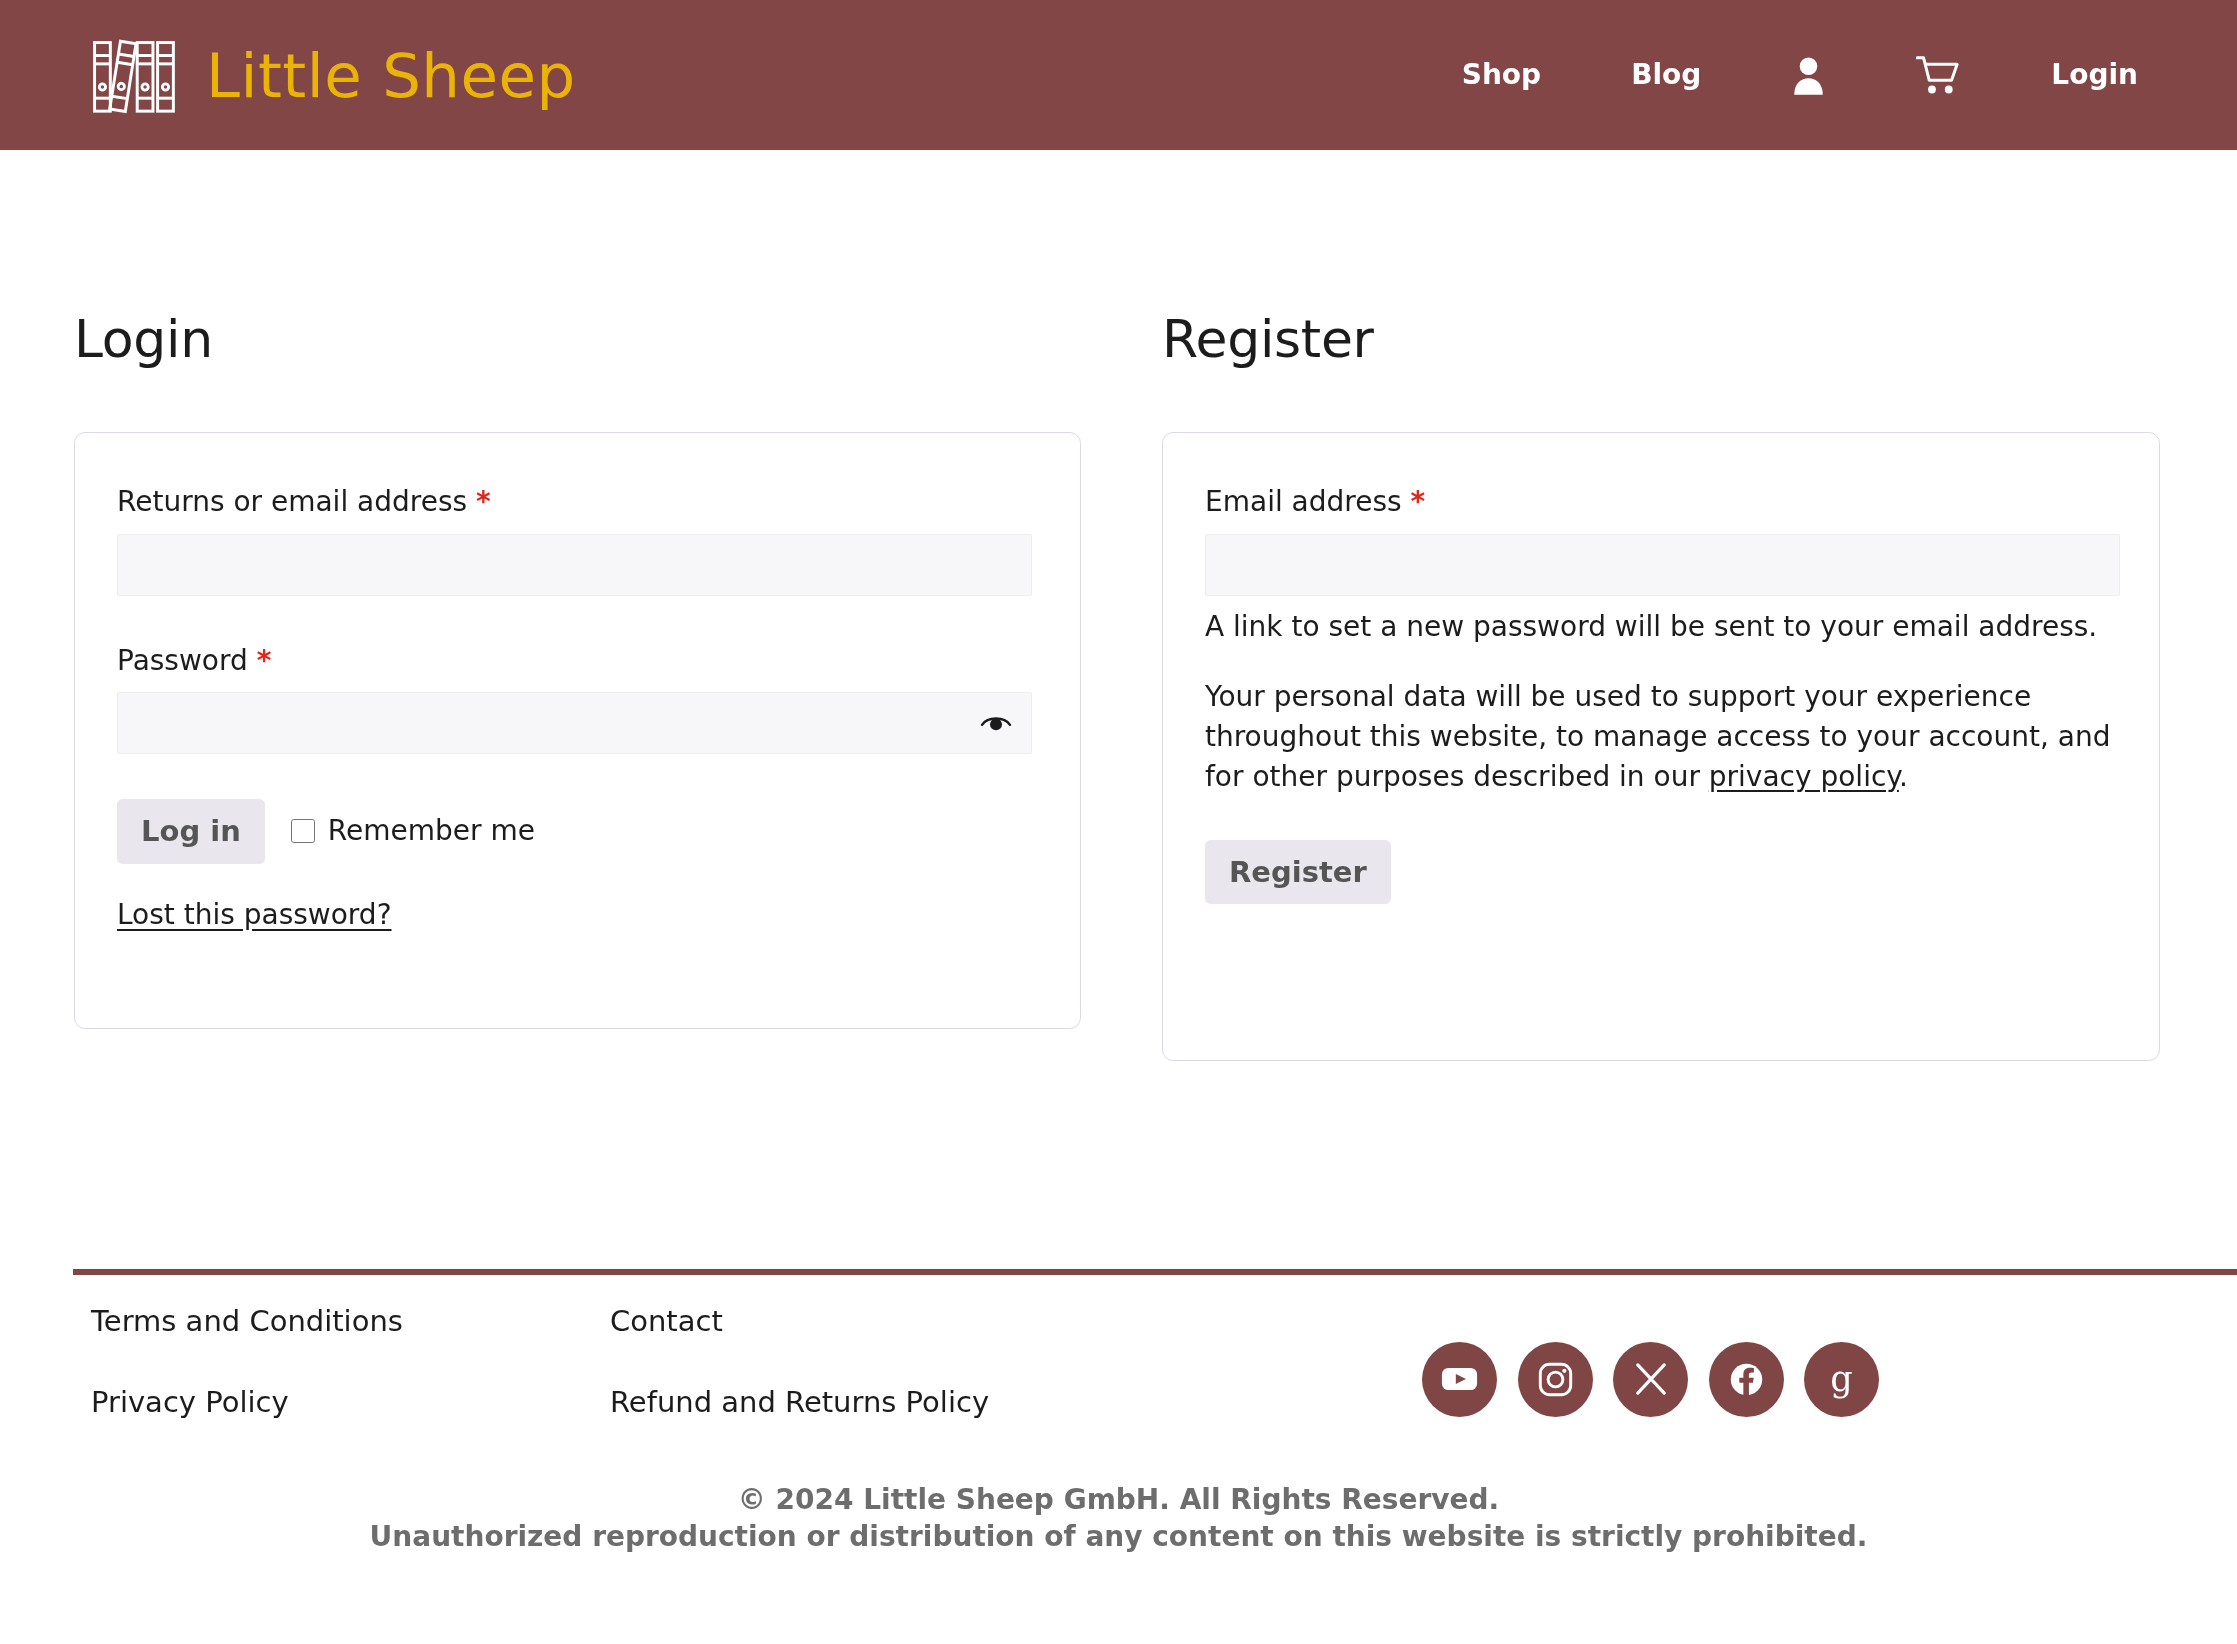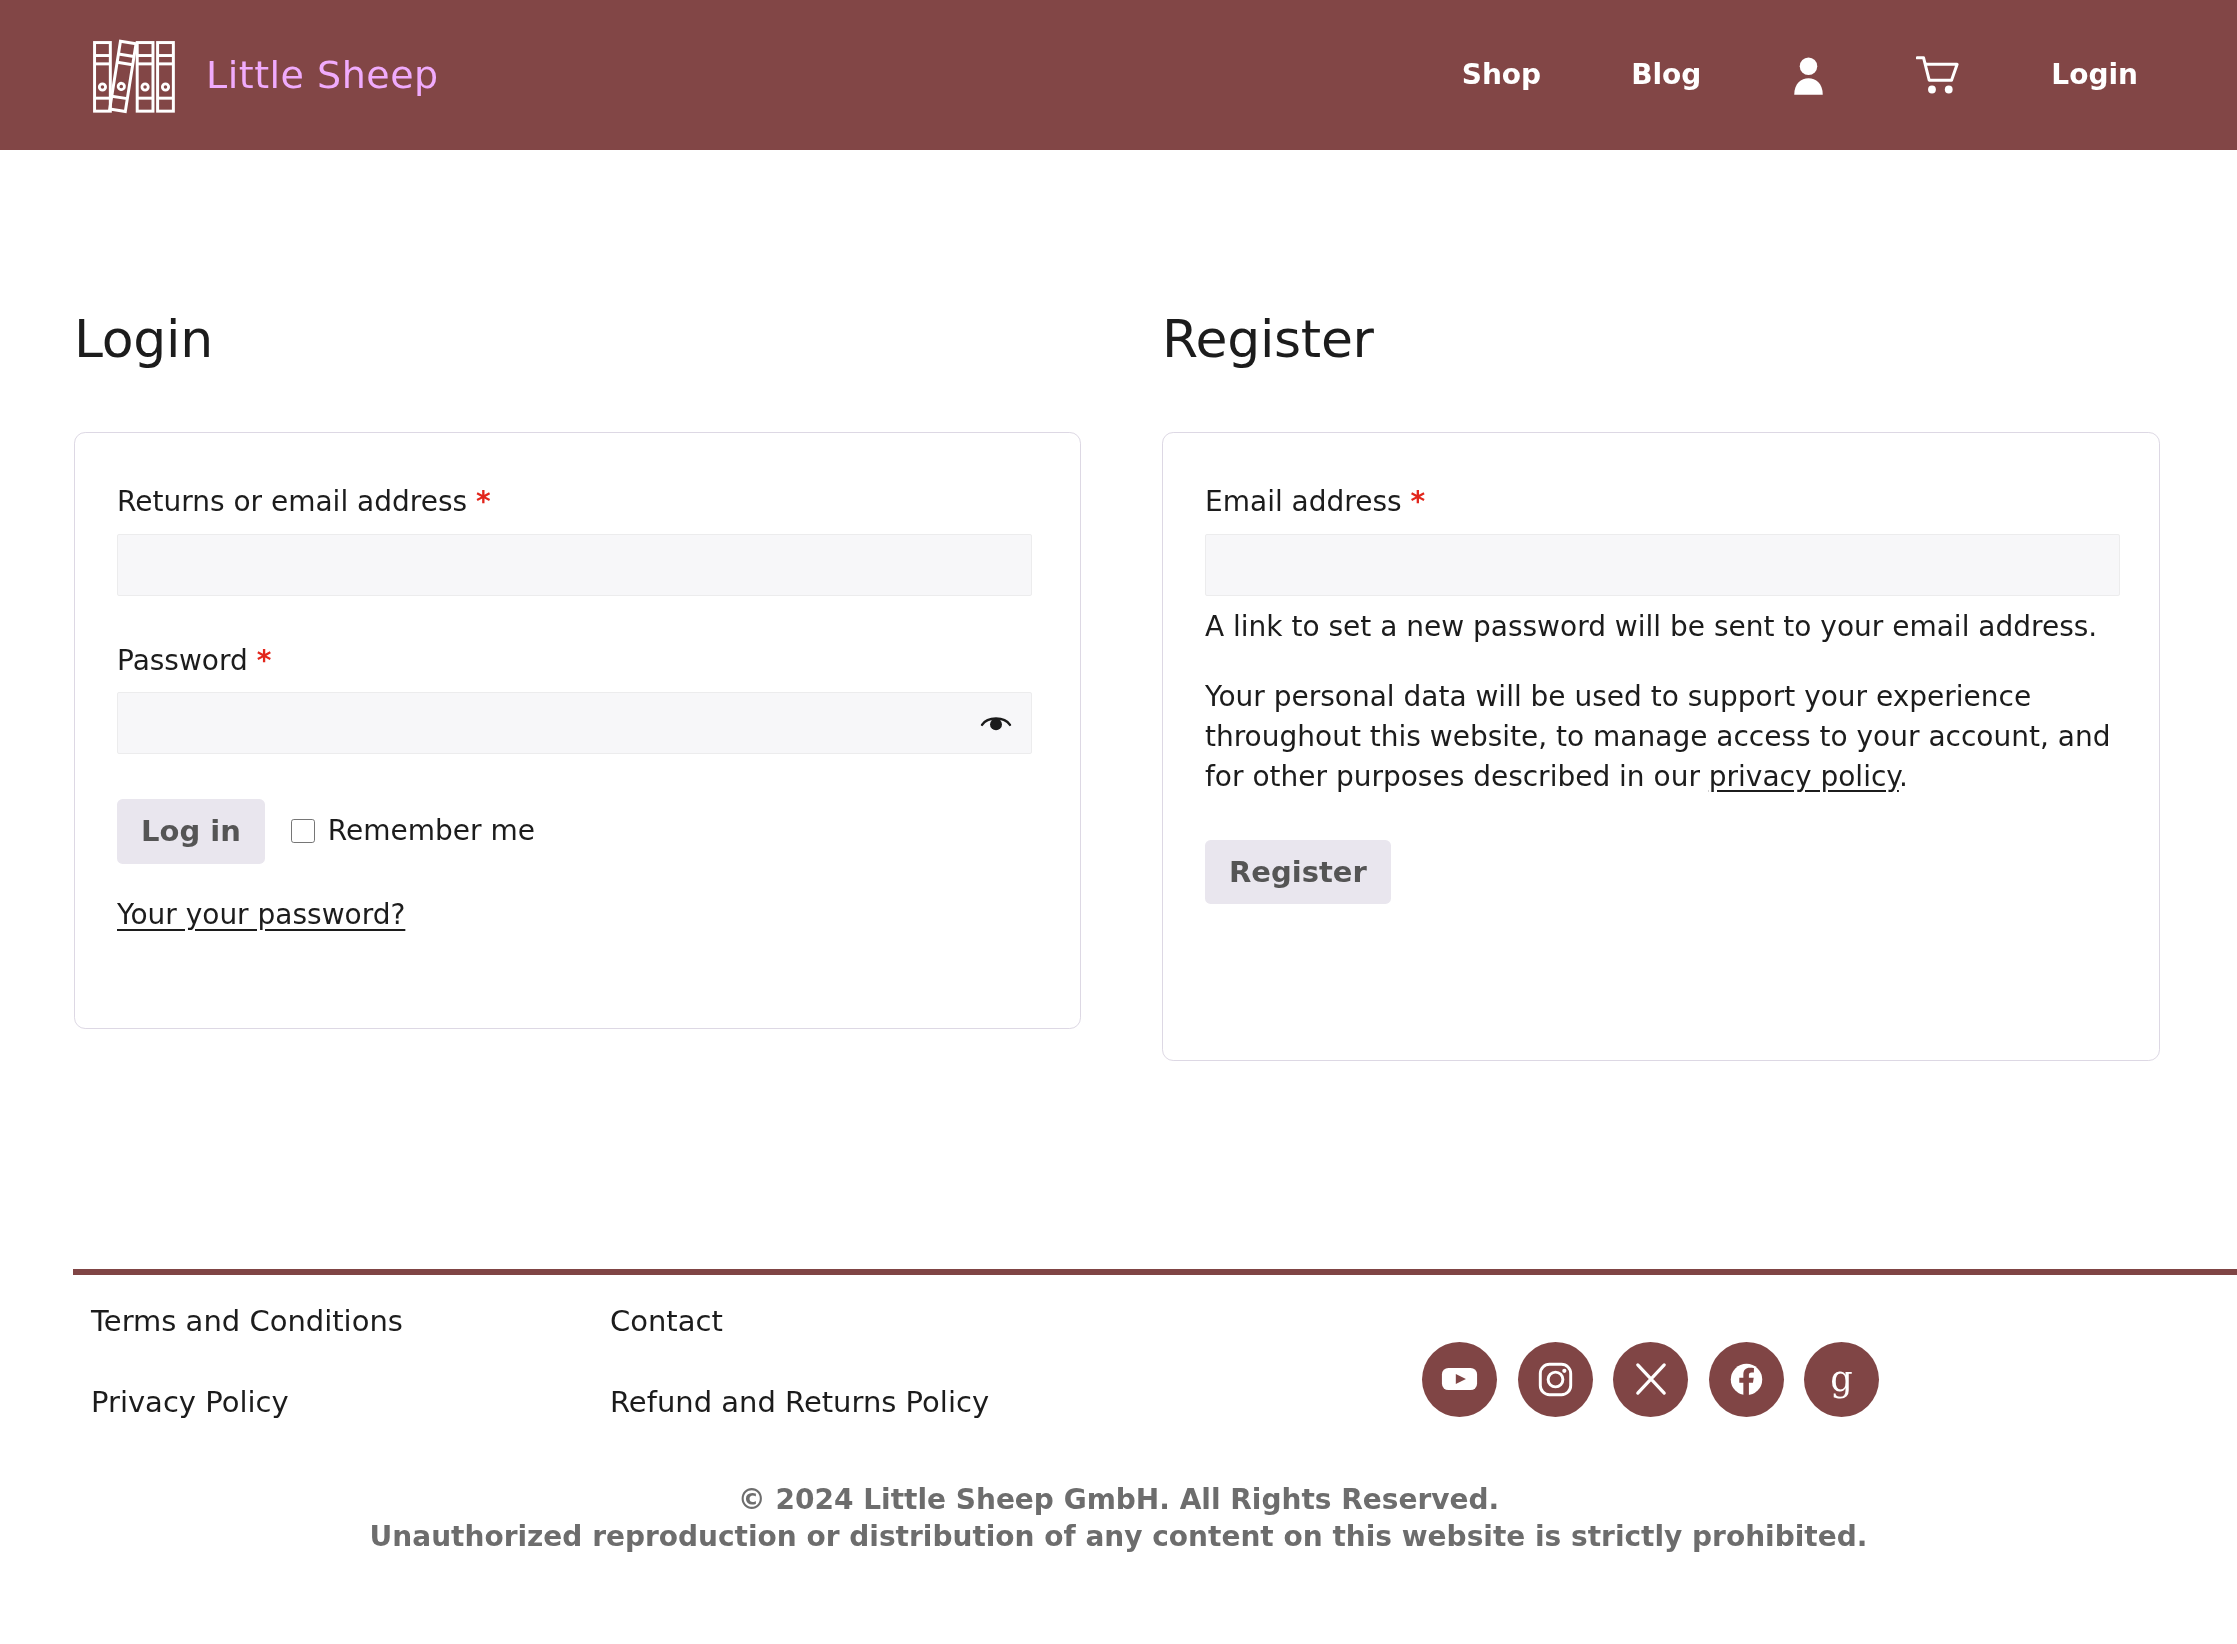--- a/index.html
+++ b/index.html
@@ -34,22 +34,22 @@
     text-decoration: none;
   }
 
   .brand-mark {
     width: 89px;
     height: 84px;
     display: block;
   }
 
   .brand-name {
-    color: #f0abfc;
-    font-size: 38px;
+    color: #eab308;
+    font-size: 61px;
     font-weight: 400;
     letter-spacing: 0.5px;
     line-height: 1;
     white-space: nowrap;
   }
 
   .main-nav {
     display: flex;
     align-items: center;
     gap: 8px;
@@ -393,21 +393,21 @@
         </div>
 
         <div class="actions-row">
           <button class="btn" type="submit">Log in</button>
           <label class="remember-label">
             <span class="remember-box"></span>
             <span>Remember me</span>
           </label>
         </div>
 
-        <a class="lost-link" href="#">Your your password?</a>
+        <a class="lost-link" href="#">Lost this password?</a>
       </div>
     </section>
 
     <section class="col-register">
       <h1 class="section-title">Register</h1>
 
       <div class="card card-register">
 
         <div class="field-row">
           <label class="field-label">

